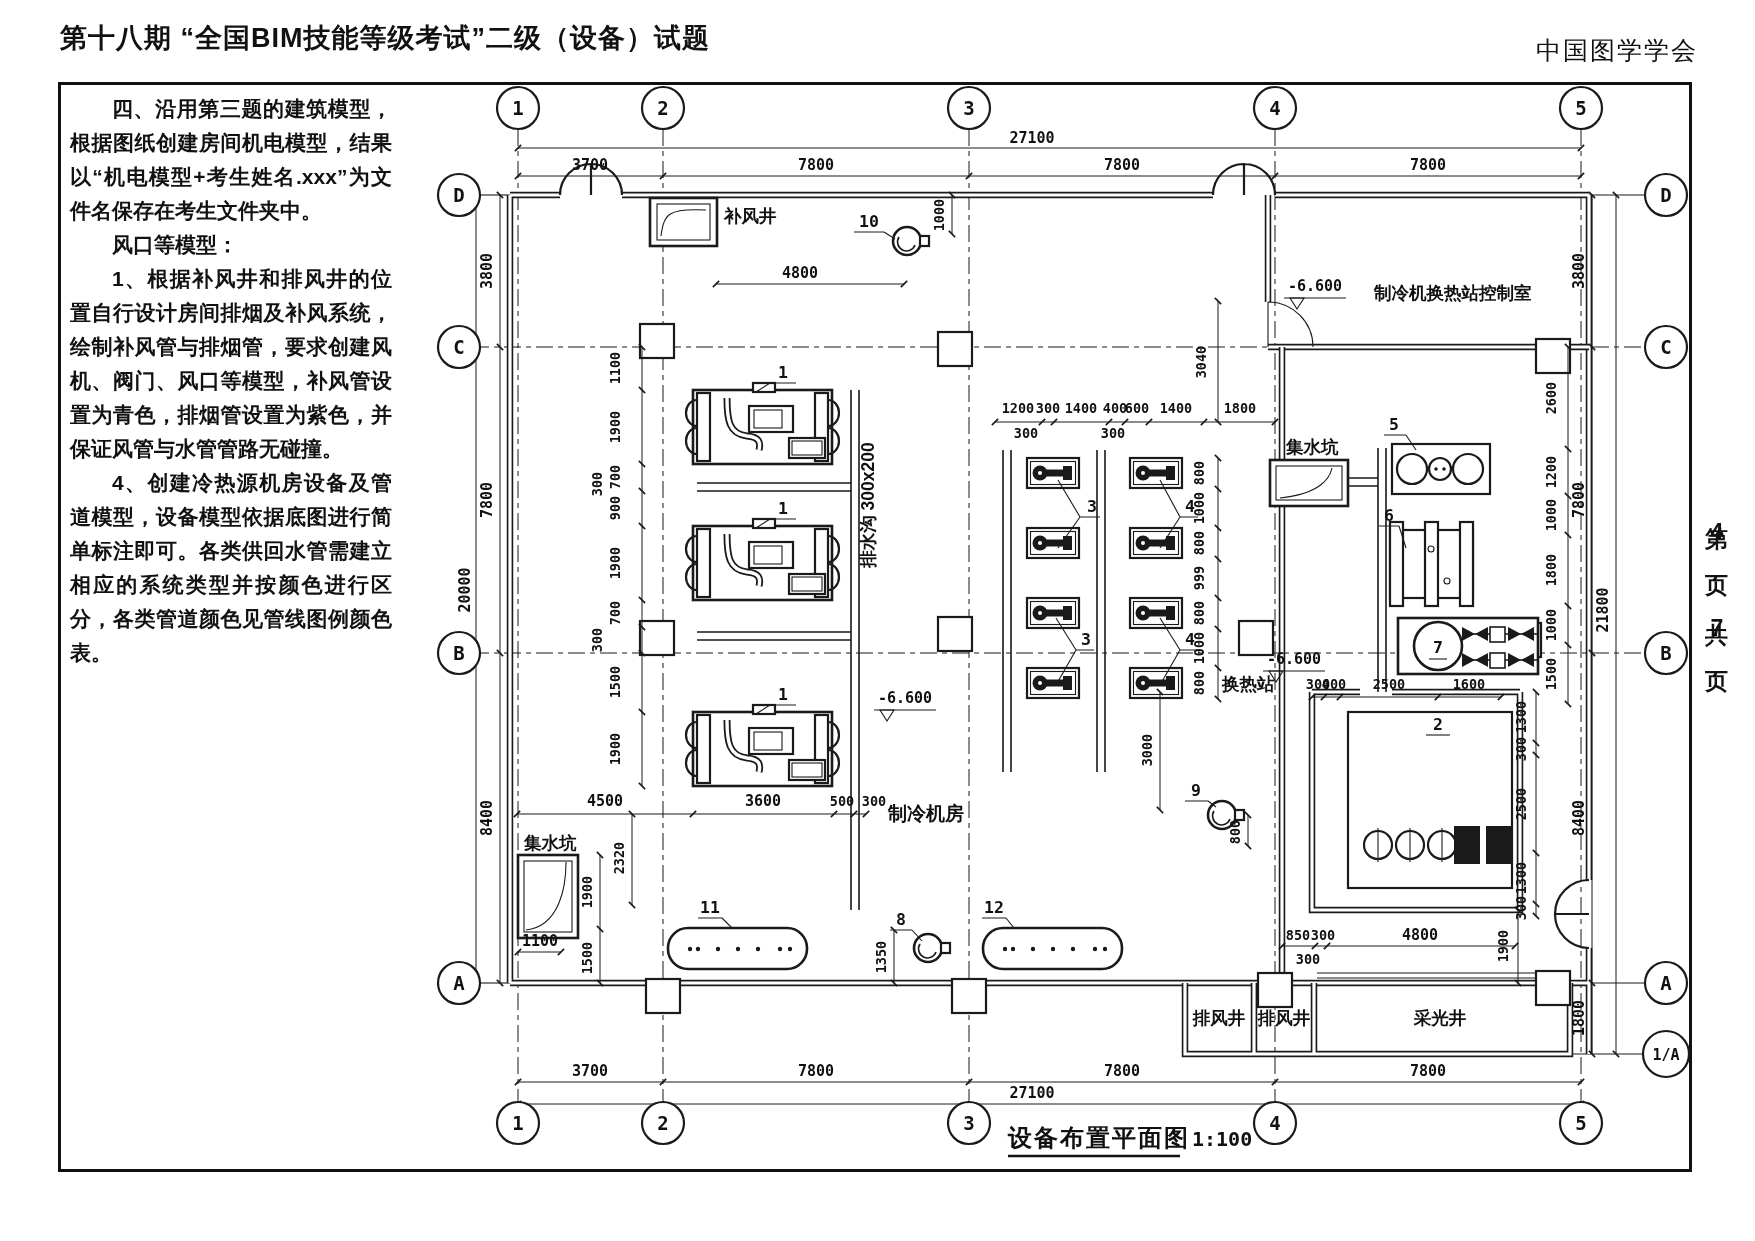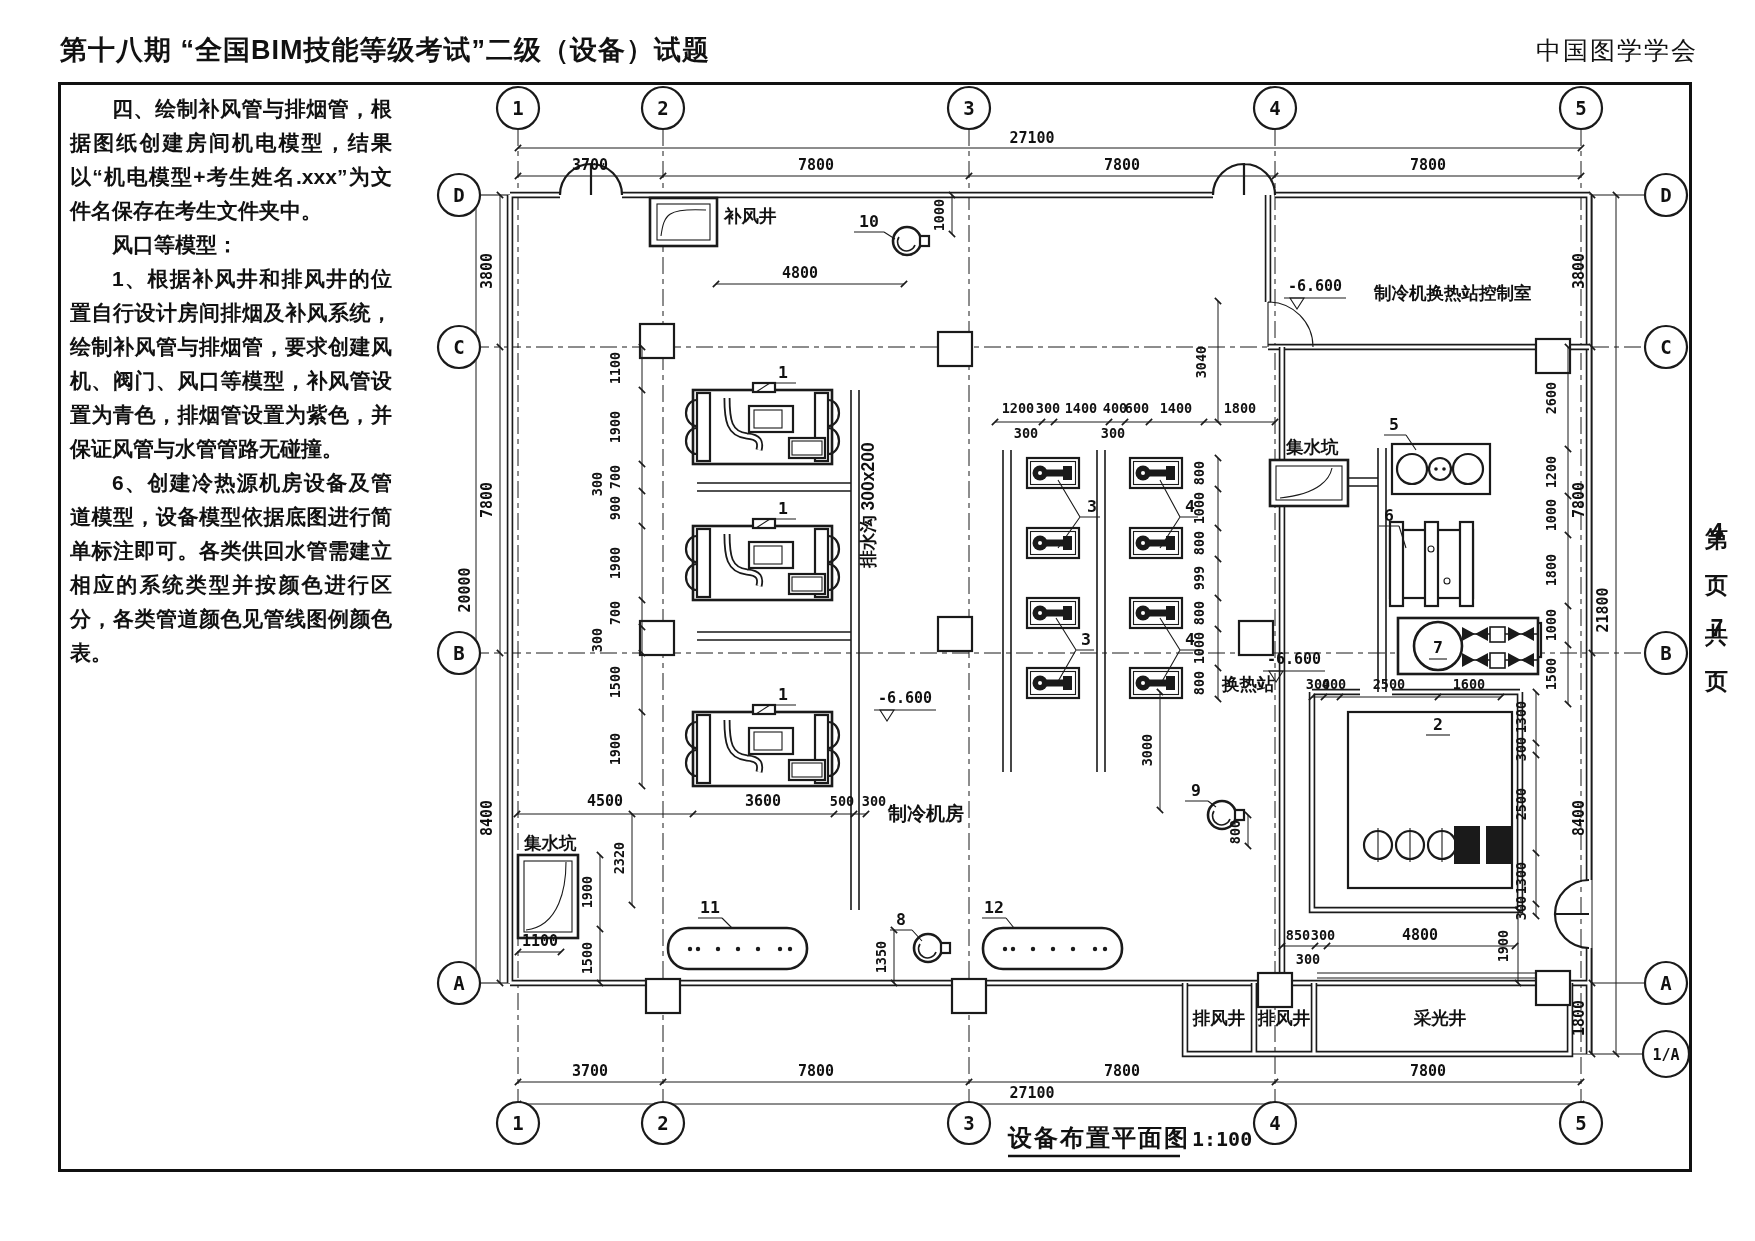--- a/index.html
+++ b/index.html
@@ -1,18 +1,18 @@
 <!DOCTYPE html>
 <html><head>
 <meta charset="utf-8">
 <style>
   html,body{margin:0;padding:0}
   body{width:1755px;height:1241px;background:#fff;position:relative;
        font-family:"Liberation Sans","DejaVu Sans",sans-serif;color:#111;overflow:hidden}
-  .hdr-l{position:absolute;left:60px;top:32px;font-size:27px;font-weight:700;letter-spacing:1px}
+  .hdr-l{position:absolute;left:60px;top:20px;font-size:27px;font-weight:700;letter-spacing:1px}
   .hdr-r{position:absolute;left:1536px;top:34px;font-size:25px;font-weight:400;letter-spacing:2px}
   .frame{position:absolute;left:58px;top:82px;width:1634px;height:1090px;border:3.5px solid #111;box-sizing:border-box}
   .sidebar{position:absolute;left:70px;top:92px;width:322px;font-size:21px;line-height:1.62;font-weight:700;text-align:justify}
   .sidebar p{margin:0;text-indent:2em}
   .pagenote{position:absolute;left:1702px;top:508px;writing-mode:vertical-rl;text-orientation:upright;
             font-size:23px;font-weight:700;letter-spacing:11px;white-space:pre}
   svg.plan{position:absolute;left:0;top:0}
   .ln{stroke:#1a1a1a;fill:none}
   .w{stroke-width:6.5}
   .wi{stroke:#fff;stroke-width:3.2}
@@ -36,24 +36,24 @@
 </style>
 </head>
 <body>
 
 <div class="hdr-l">第十八期 “全国BIM技能等级考试”二级（设备）试题</div>
 <div class="hdr-r">中国图学学会</div>
 <div class="frame"></div>
 <div class="pagenote">第4页 共7页</div>
 
 <div class="sidebar">
-  <p>四、绘制补风管与排烟管，根据图纸创建房间机电模型，结果以“机电模型+考生姓名.xxx”为文件名保存在考生文件夹中。</p>
+  <p>四、沿用第三题的建筑模型，根据图纸创建房间机电模型，结果以“机电模型+考生姓名.xxx”为文件名保存在考生文件夹中。</p>
   <p>风口等模型：</p>
   <p>1、根据补风井和排风井的位置自行设计房间排烟及补风系统，绘制补风管与排烟管，要求创建风机、阀门、风口等模型，补风管设置为青色，排烟管设置为紫色，并保证风管与水管管路无碰撞。</p>
-  <p>6、创建冷热源机房设备及管道模型，设备模型依据底图进行简单标注即可。各类供回水管需建立相应的系统类型并按颜色进行区分，各类管道颜色见管线图例颜色表。</p>
+  <p>4、创建冷热源机房设备及管道模型，设备模型依据底图进行简单标注即可。各类供回水管需建立相应的系统类型并按颜色进行区分，各类管道颜色见管线图例颜色表。</p>
 </div>
 
 <svg class="plan" width="1755" height="1241" viewBox="0 0 1755 1241">
 <defs>
   <marker id="tk" viewBox="0 0 10 10" refX="5" refY="5" markerWidth="9" markerHeight="9" orient="auto">
     <path d="M1.5,8.5 L8.5,1.5" stroke="#1a1a1a" stroke-width="1.8" fill="none"></path>
   </marker>
   <g id="chiller">
     <rect x="0" y="0" width="139" height="74" class="ln s25 fw"></rect>
     <rect x="4" y="3" width="13" height="68" class="ln s2"></rect>

